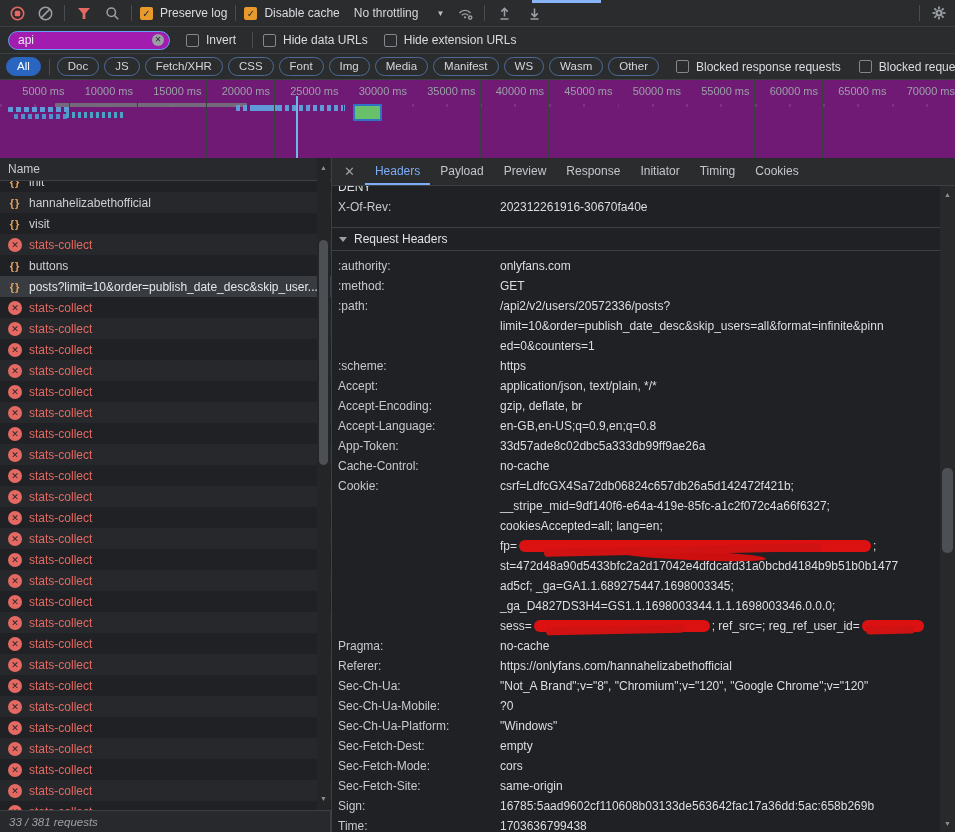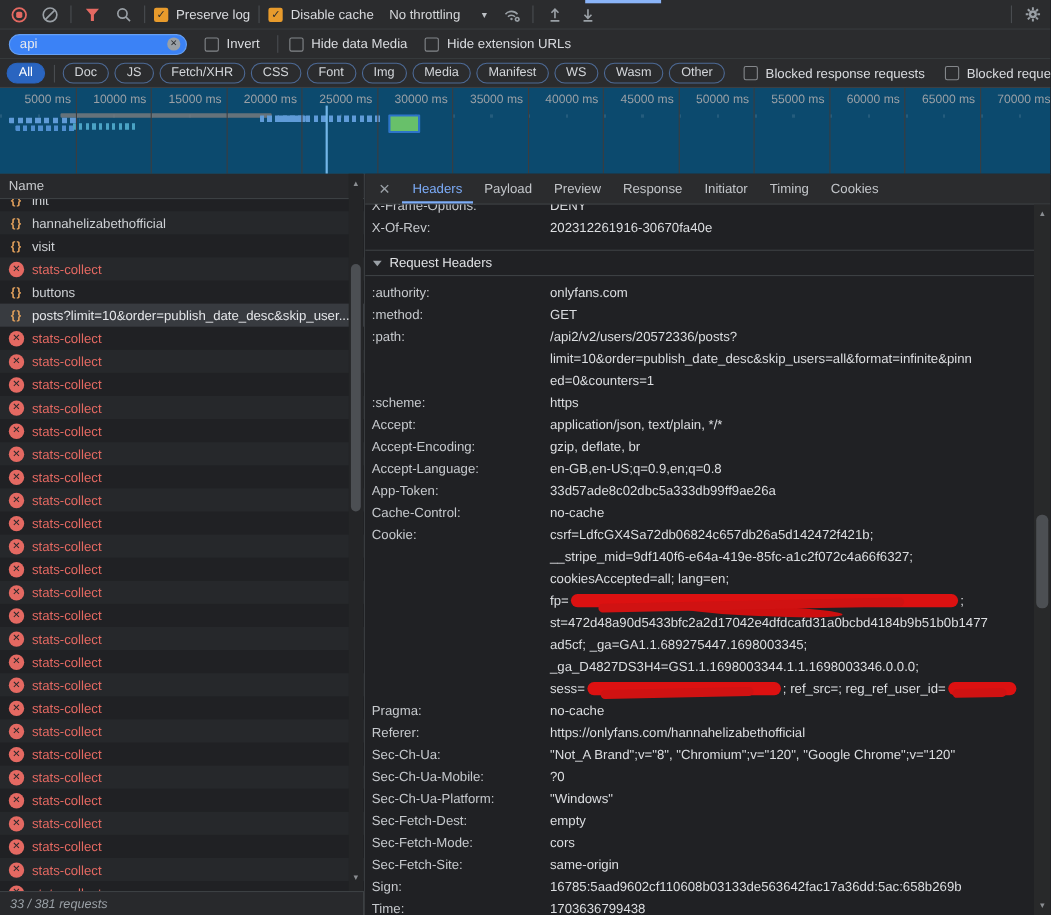--- a/index.html
+++ b/index.html
@@ -19,30 +19,30 @@
   .tbtn{width:22px;height:22px;display:flex;align-items:center;justify-content:center;flex:none;border-radius:2px;}
   .tbtn svg{display:block;}
   .blue-strip{position:absolute;left:532px;top:0;width:69px;height:3px;background:#8ab4f8;}
   .check{display:inline-flex;align-items:center;gap:7px;flex:none;color:#dadce0;}
   .cb{width:13px;height:13px;box-sizing:border-box;border-radius:2px;display:inline-flex;align-items:center;justify-content:center;flex:none;}
   .cb.on{background:#e89b2c;color:#2b2c2e;font-size:10px;font-weight:bold;line-height:13px;}
   .cb.off{border:1.5px solid #84878b;background:transparent;}
   .throttle{display:inline-flex;align-items:center;gap:18px;margin:0 10px 0 14px;color:#d5d7da;flex:none;}
   .caret{font-size:8px;color:#bdc1c6;}
   
-  .filter-input{margin-left:8px;width:162px;height:19px;box-sizing:border-box;border:1px solid #66a0f4;border-radius:10px;background:#3b82f6;display:flex;align-items:center;padding:0 5px 0 9px;flex:none;}
+  .filter-input{margin-left:8px;width:162px;height:19px;box-sizing:border-box;border:1px solid #66a0f4;border-radius:10px;background:#a21caf;display:flex;align-items:center;padding:0 5px 0 9px;flex:none;}
   .filter-input .txt{flex:1;color:#e8eaed;}
   .clear-x{width:12px;height:12px;border-radius:50%;background:#9aa0a6;color:#2b2c2e;font-size:8px;line-height:12px;text-align:center;font-weight:bold;flex:none;}
   .filterbar .check{margin-left:16px;}
   
   .pill{flex:none;padding:2px 10px;border:1px solid #4d6a96;border-radius:10px;color:#d3d6da;margin-right:5px;font-size:11.5px;line-height:13px;}
   .pill.active{background:#2a65c0;border-color:#2a65c0;color:#fff;}
   .pillbar .check{margin-left:9px;margin-right:9px;}
   
-  .overview{position:absolute;top:80px;left:0;right:0;height:78px;background:#0c4a6e;border-bottom:1px solid #3c4043;overflow:hidden;}
+  .overview{position:absolute;top:80px;left:0;right:0;height:78px;background:#701a75;border-bottom:1px solid #3c4043;overflow:hidden;}
   .ov-grid{position:absolute;top:0;bottom:0;width:1px;background:#3b3d40;}
   .ov-label{position:absolute;top:5px;width:71px;text-align:right;color:#9aa0a6;font-size:11px;}
   .ov-dots{position:absolute;left:0;right:0;top:24px;height:3px;background:repeating-linear-gradient(90deg,rgba(255,255,255,.10) 0 2px,transparent 2px 34.3px);}
   .wf{position:absolute;border-radius:1px;}
   .vline-ov{position:absolute;left:296px;top:16px;bottom:0;width:2px;background:#73b6e8;}
   
   .panel-divider{position:absolute;left:331px;top:158px;bottom:0;width:1px;background:#3c4043;}
   .name-header{position:absolute;top:158px;left:0;width:331px;height:23px;box-sizing:border-box;background:#28292c;border-bottom:1px solid #3c4043;line-height:22px;padding-left:8px;color:#c8cacd;}
   .req-rows{position:absolute;top:181px;left:0;width:331px;height:629px;overflow:hidden;}
   .rrow{height:21px;display:flex;align-items:center;gap:7px;padding-left:8px;box-sizing:border-box;color:#cdd0d4;white-space:nowrap;}
@@ -174,21 +174,21 @@
     <span class="txt">api</span>
     <span class="clear-x">✕</span>
   </span>
   <label class="check">
     <span class="cb off"></span>
     <span>Invert</span>
   </label>
   <span class="sep" style="margin-left:16px"></span>
   <label class="check" style="margin-left:2px">
     <span class="cb off"></span>
-    <span>Hide data Media</span>
+    <span>Hide data URLs</span>
   </label>
   <label class="check">
     <span class="cb off"></span>
     <span>Hide extension URLs</span>
   </label>
 </div>
 
 <div class="bar pillbar">
   <span style="width:6px;flex:none"></span>
   <span id="pills" style="display:flex;align-items:center;">
@@ -406,21 +406,20 @@
         <span class="tab">Payload</span>
         <span class="tab">Preview</span>
         <span class="tab">Response</span>
         <span class="tab">Initiator</span>
         <span class="tab">Timing</span>
         <span class="tab">Cookies</span>
       </span>
   </div>
   <div class="dcontent">
     <div class="hrow clipped">
-      <span class="hname">X-Frame-Options:</span>
       <span class="hval">DENY</span>
     </div>
     <div class="hrow">
       <span class="hname">X-Of-Rev:</span>
       <span class="hval">202312261916-30670fa40e</span>
     </div>
     <div class="sect">
       <span class="tri"></span>
       <span>Request Headers</span>
     </div>

